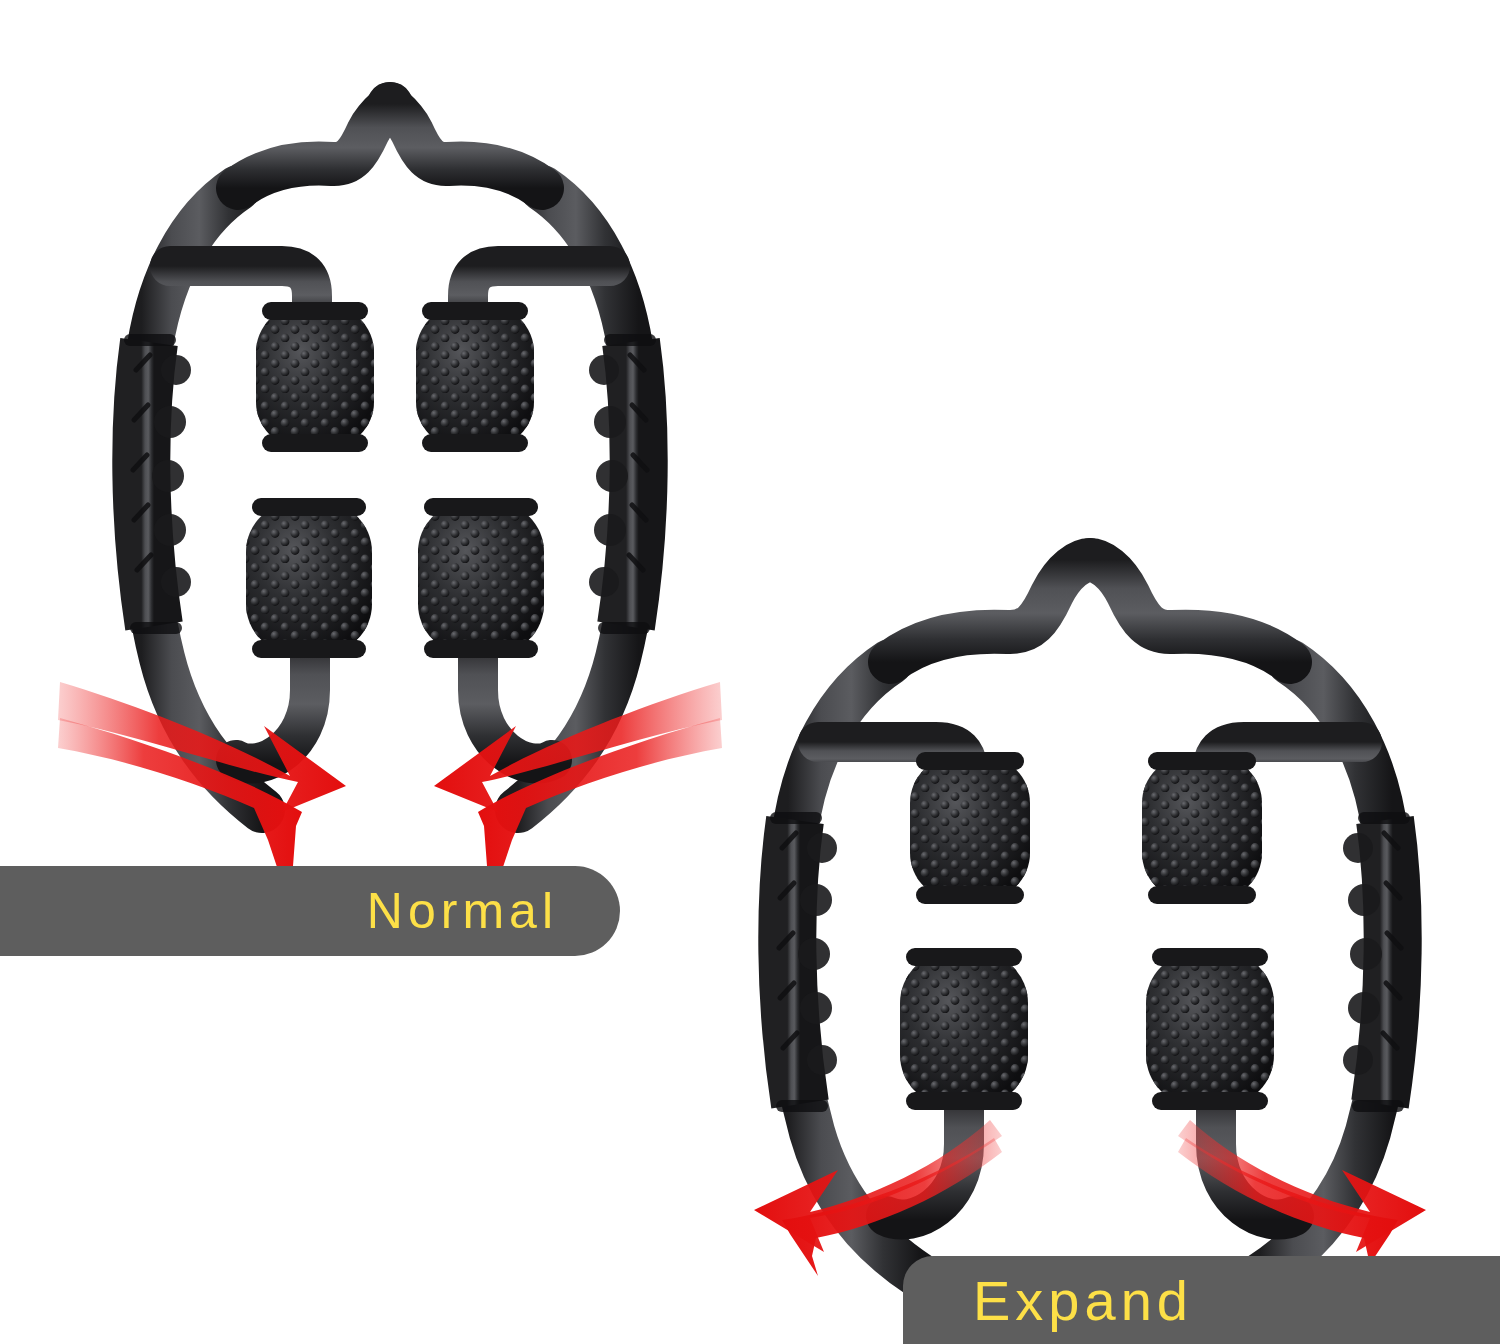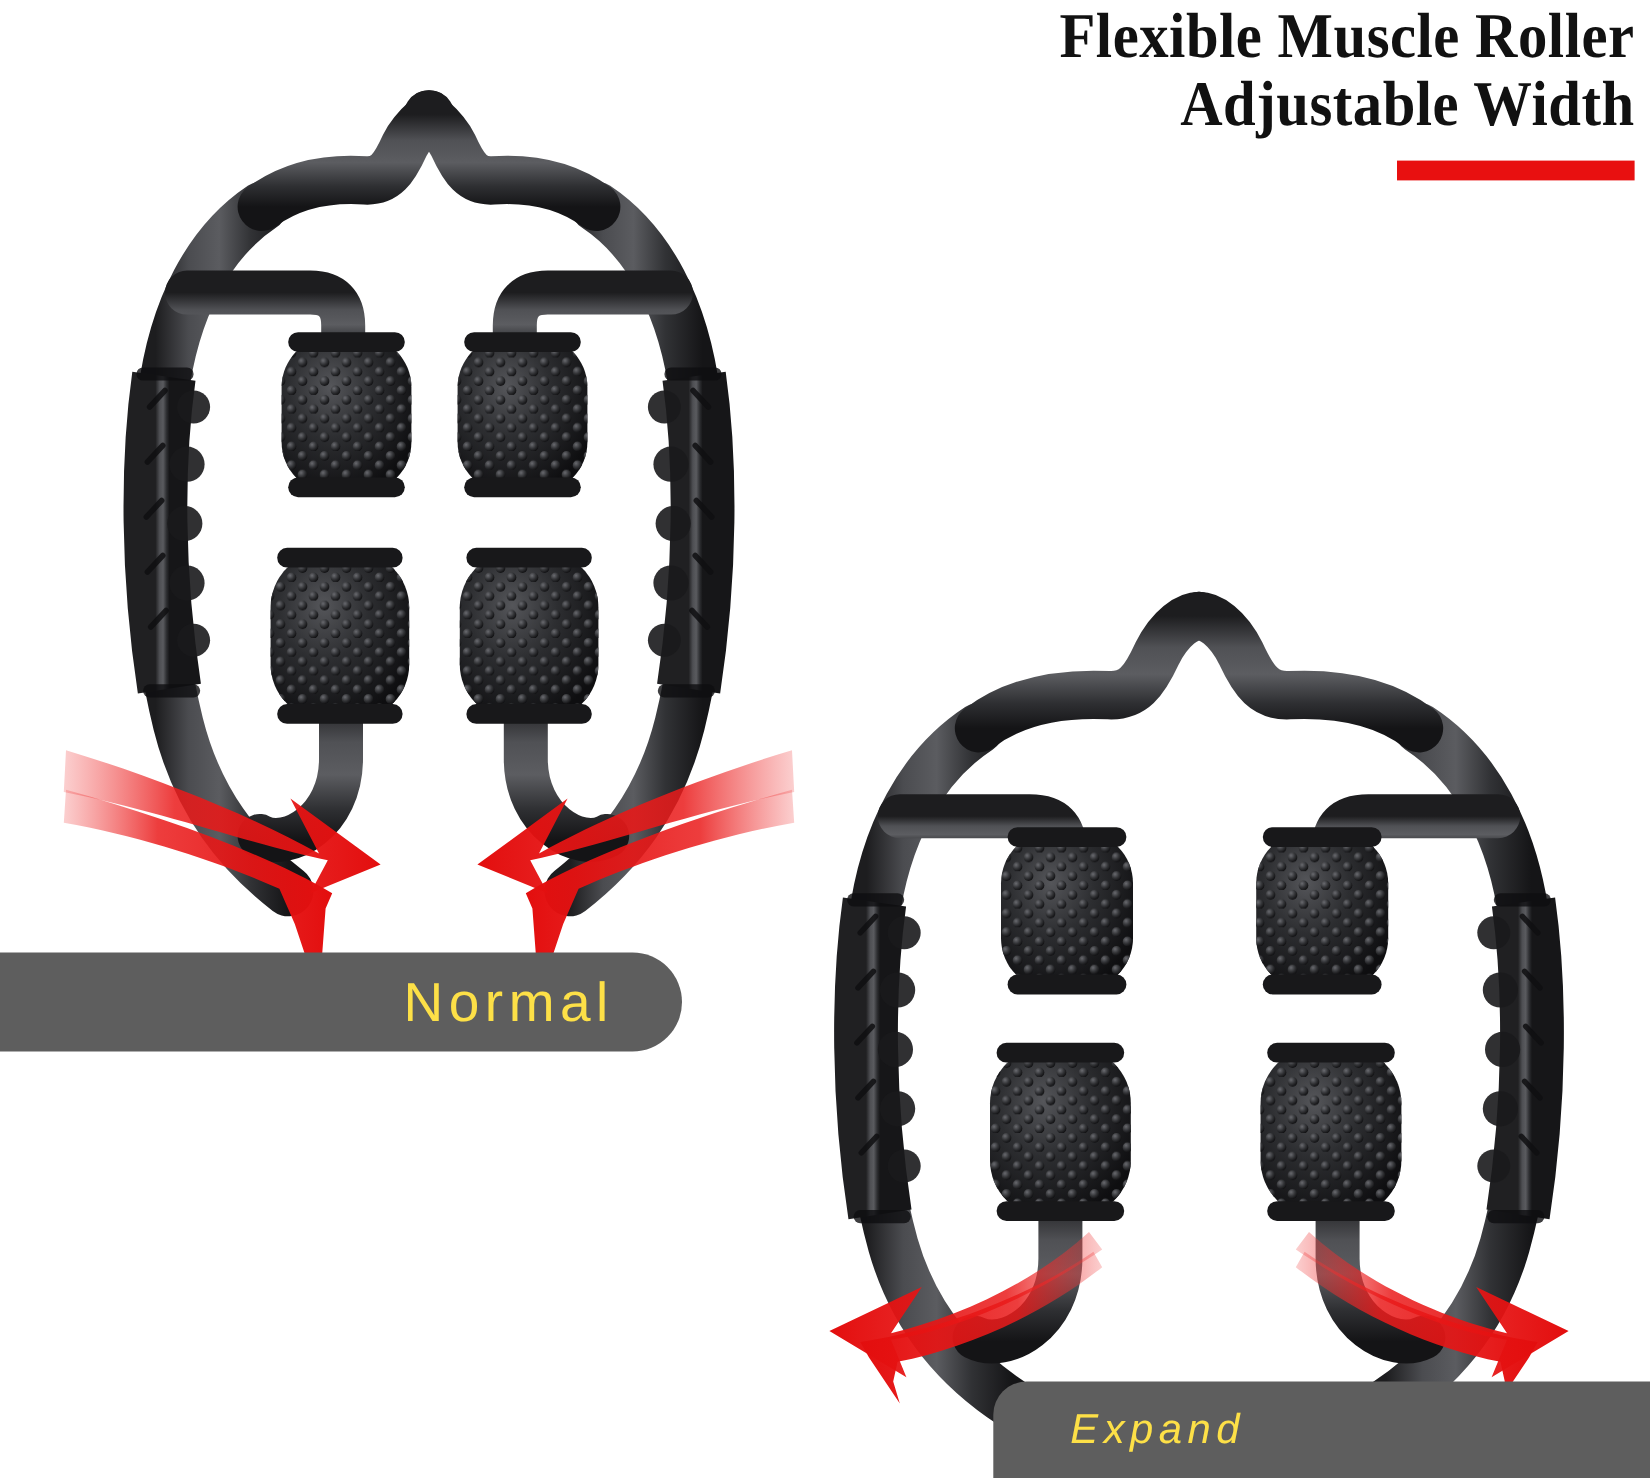--- a/index.html
+++ b/index.html
@@ -51,38 +51,33 @@
     left:-40px;top:866px;width:660px;height:90px;
     border-radius:0 46px 46px 0;
     justify-content:flex-end;padding-right:62px;
   }
   #pill-normal .pill-label{font-size:50px;}
   #pill-expand{
     left:903px;top:1256px;width:640px;height:88px;
     border-radius:30px 0 0 0;
     justify-content:flex-start;padding-left:70px;
   }
-  #pill-expand .pill-label{font-size:38px;font-style:italic;}
+  #pill-expand .pill-label{font-size:56px;}
 
   
   .device{position:absolute;}
   #device-normal{left:50px;top:70px;width:680px;height:800px;}
   #device-expand{left:690px;top:520px;width:800px;height:760px;}
   .device svg{display:block;width:100%;height:100%;overflow:visible;}
 </style>
 </head>
 <body>
 
 <div id="stage">
 
-  <div class="title-block">
-    <div class="title-line">Flexible Muscle Roller</div>
-    <div class="title-line">Adjustable Width</div>
-    <div class="title-rule"></div>
-  </div>
 
   <div class="device" id="device-normal">
     <svg viewBox="0 0 680 800" xmlns="http://www.w3.org/2000/svg">
       <defs>
         <linearGradient id="tubeG" x1="0" y1="0" x2="1" y2="0">
           <stop offset="0%" stop-color="#1d1d1f"></stop>
           <stop offset="25%" stop-color="#4b4c50"></stop>
           <stop offset="48%" stop-color="#5b5c60"></stop>
           <stop offset="72%" stop-color="#313235"></stop>
           <stop offset="100%" stop-color="#151517"></stop>

